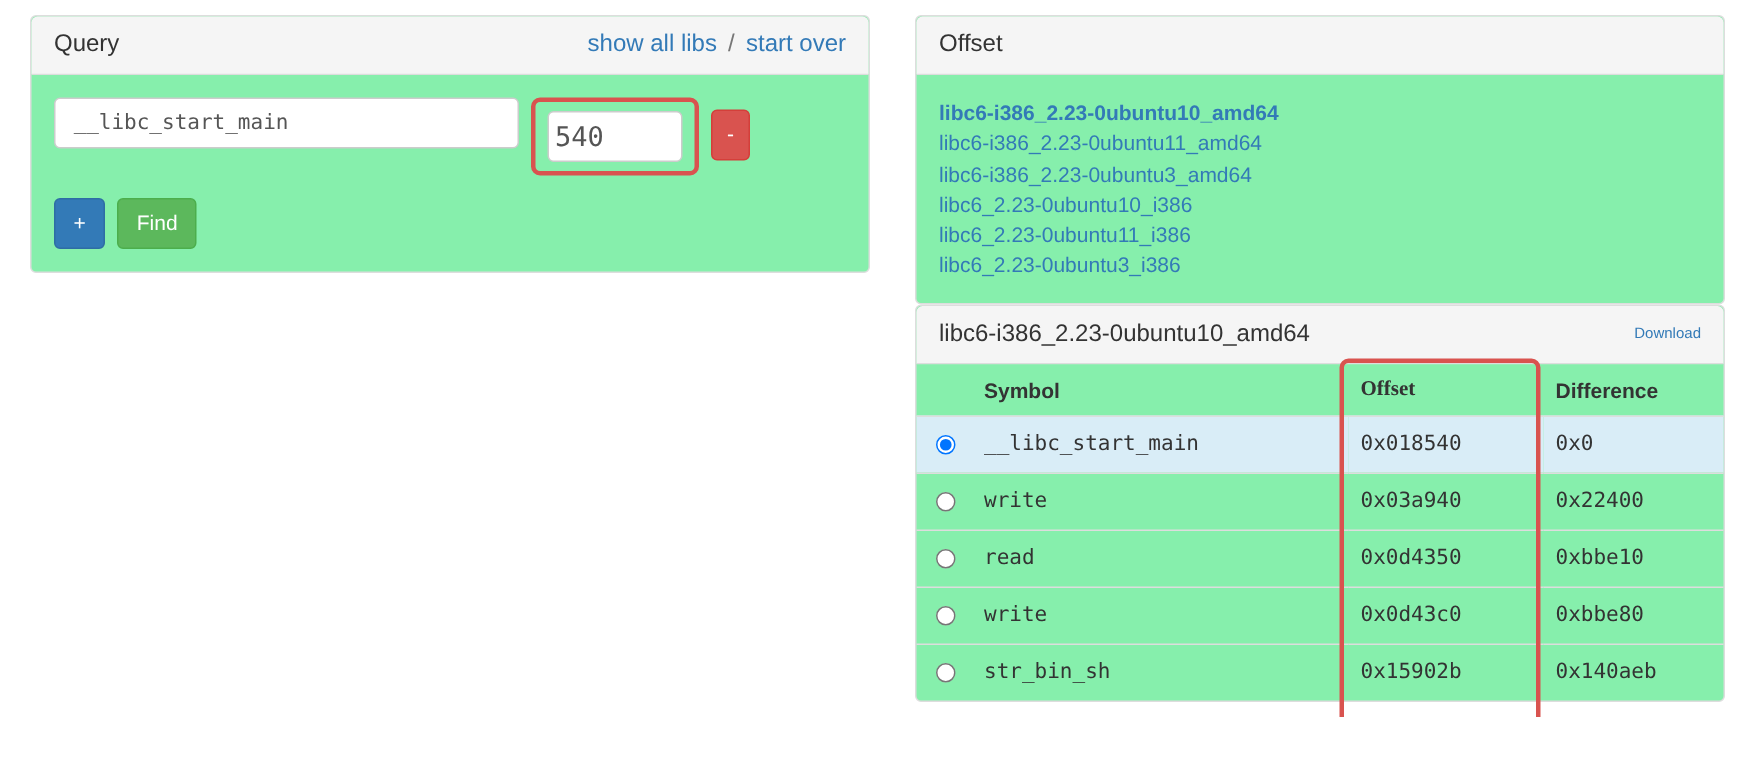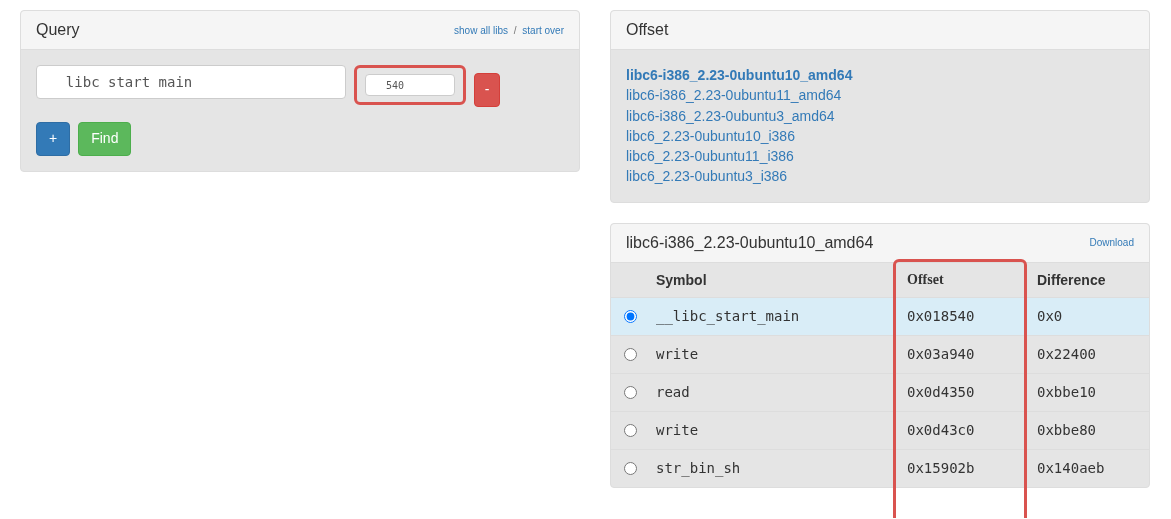--- a/index.html
+++ b/index.html
@@ -15,38 +15,37 @@
     display: flex;
     gap: 30px;
     padding: 10px 20px;
   }
   .left-col { flex: 0 0 560px; }
   .right-col { flex: 0 0 540px; }
 
   .panel {
     border: 1px solid #ddd;
     border-radius: 4px;
-    margin-bottom: 20px;
-    background: #e5e5e5;
+    background: #86efac;
   }
   .panel-heading {
     background: #f5f5f5;
     border-bottom: 1px solid #ddd;
     padding: 10px 15px;
     border-top-left-radius: 4px;
     border-top-right-radius: 4px;
     color: #333;
     font-size: 16px;
     display: flex;
     justify-content: space-between;
     align-items: center;
   }
   .panel-body { padding: 15px; }
 
-  .heading-links { font-size: 10px; }
+  .heading-links { font-size: 16px; }
   .heading-links a { color: #337ab7; text-decoration: none; cursor: pointer; }
   .heading-links .sep { color: #777; margin: 0 3px; }
 
   .query-row { display: flex; gap: 8px; margin-bottom: 15px; align-items: flex-start; }
   .input-symbol {
     flex: 0 0 310px;
     height: 34px;
     padding: 6px 12px;
     border: 1px solid #ccc;
     border-radius: 4px;
@@ -55,25 +54,25 @@
     color: #555;
   }
   .input-addr-wrap {
     border: 3px solid #d9534f;
     border-radius: 6px;
     padding: 6px 8px;
     display: inline-block;
   }
   .input-addr {
     width: 90px;
-    height: 22px;
-    padding: 6px 20px;
+    height: 34px;
+    padding: 6px 4px;
     border: 1px solid #ccc;
     border-radius: 4px;
-    font-size: 10px;
+    font-size: 18px;
     font-family: Menlo, Monaco, Consolas, monospace;
     color: #555;
   }
   .btn {
     display: inline-block;
     padding: 6px 12px;
     font-size: 14px;
     line-height: 1.42857;
     text-align: center;
     border: 1px solid transparent;

